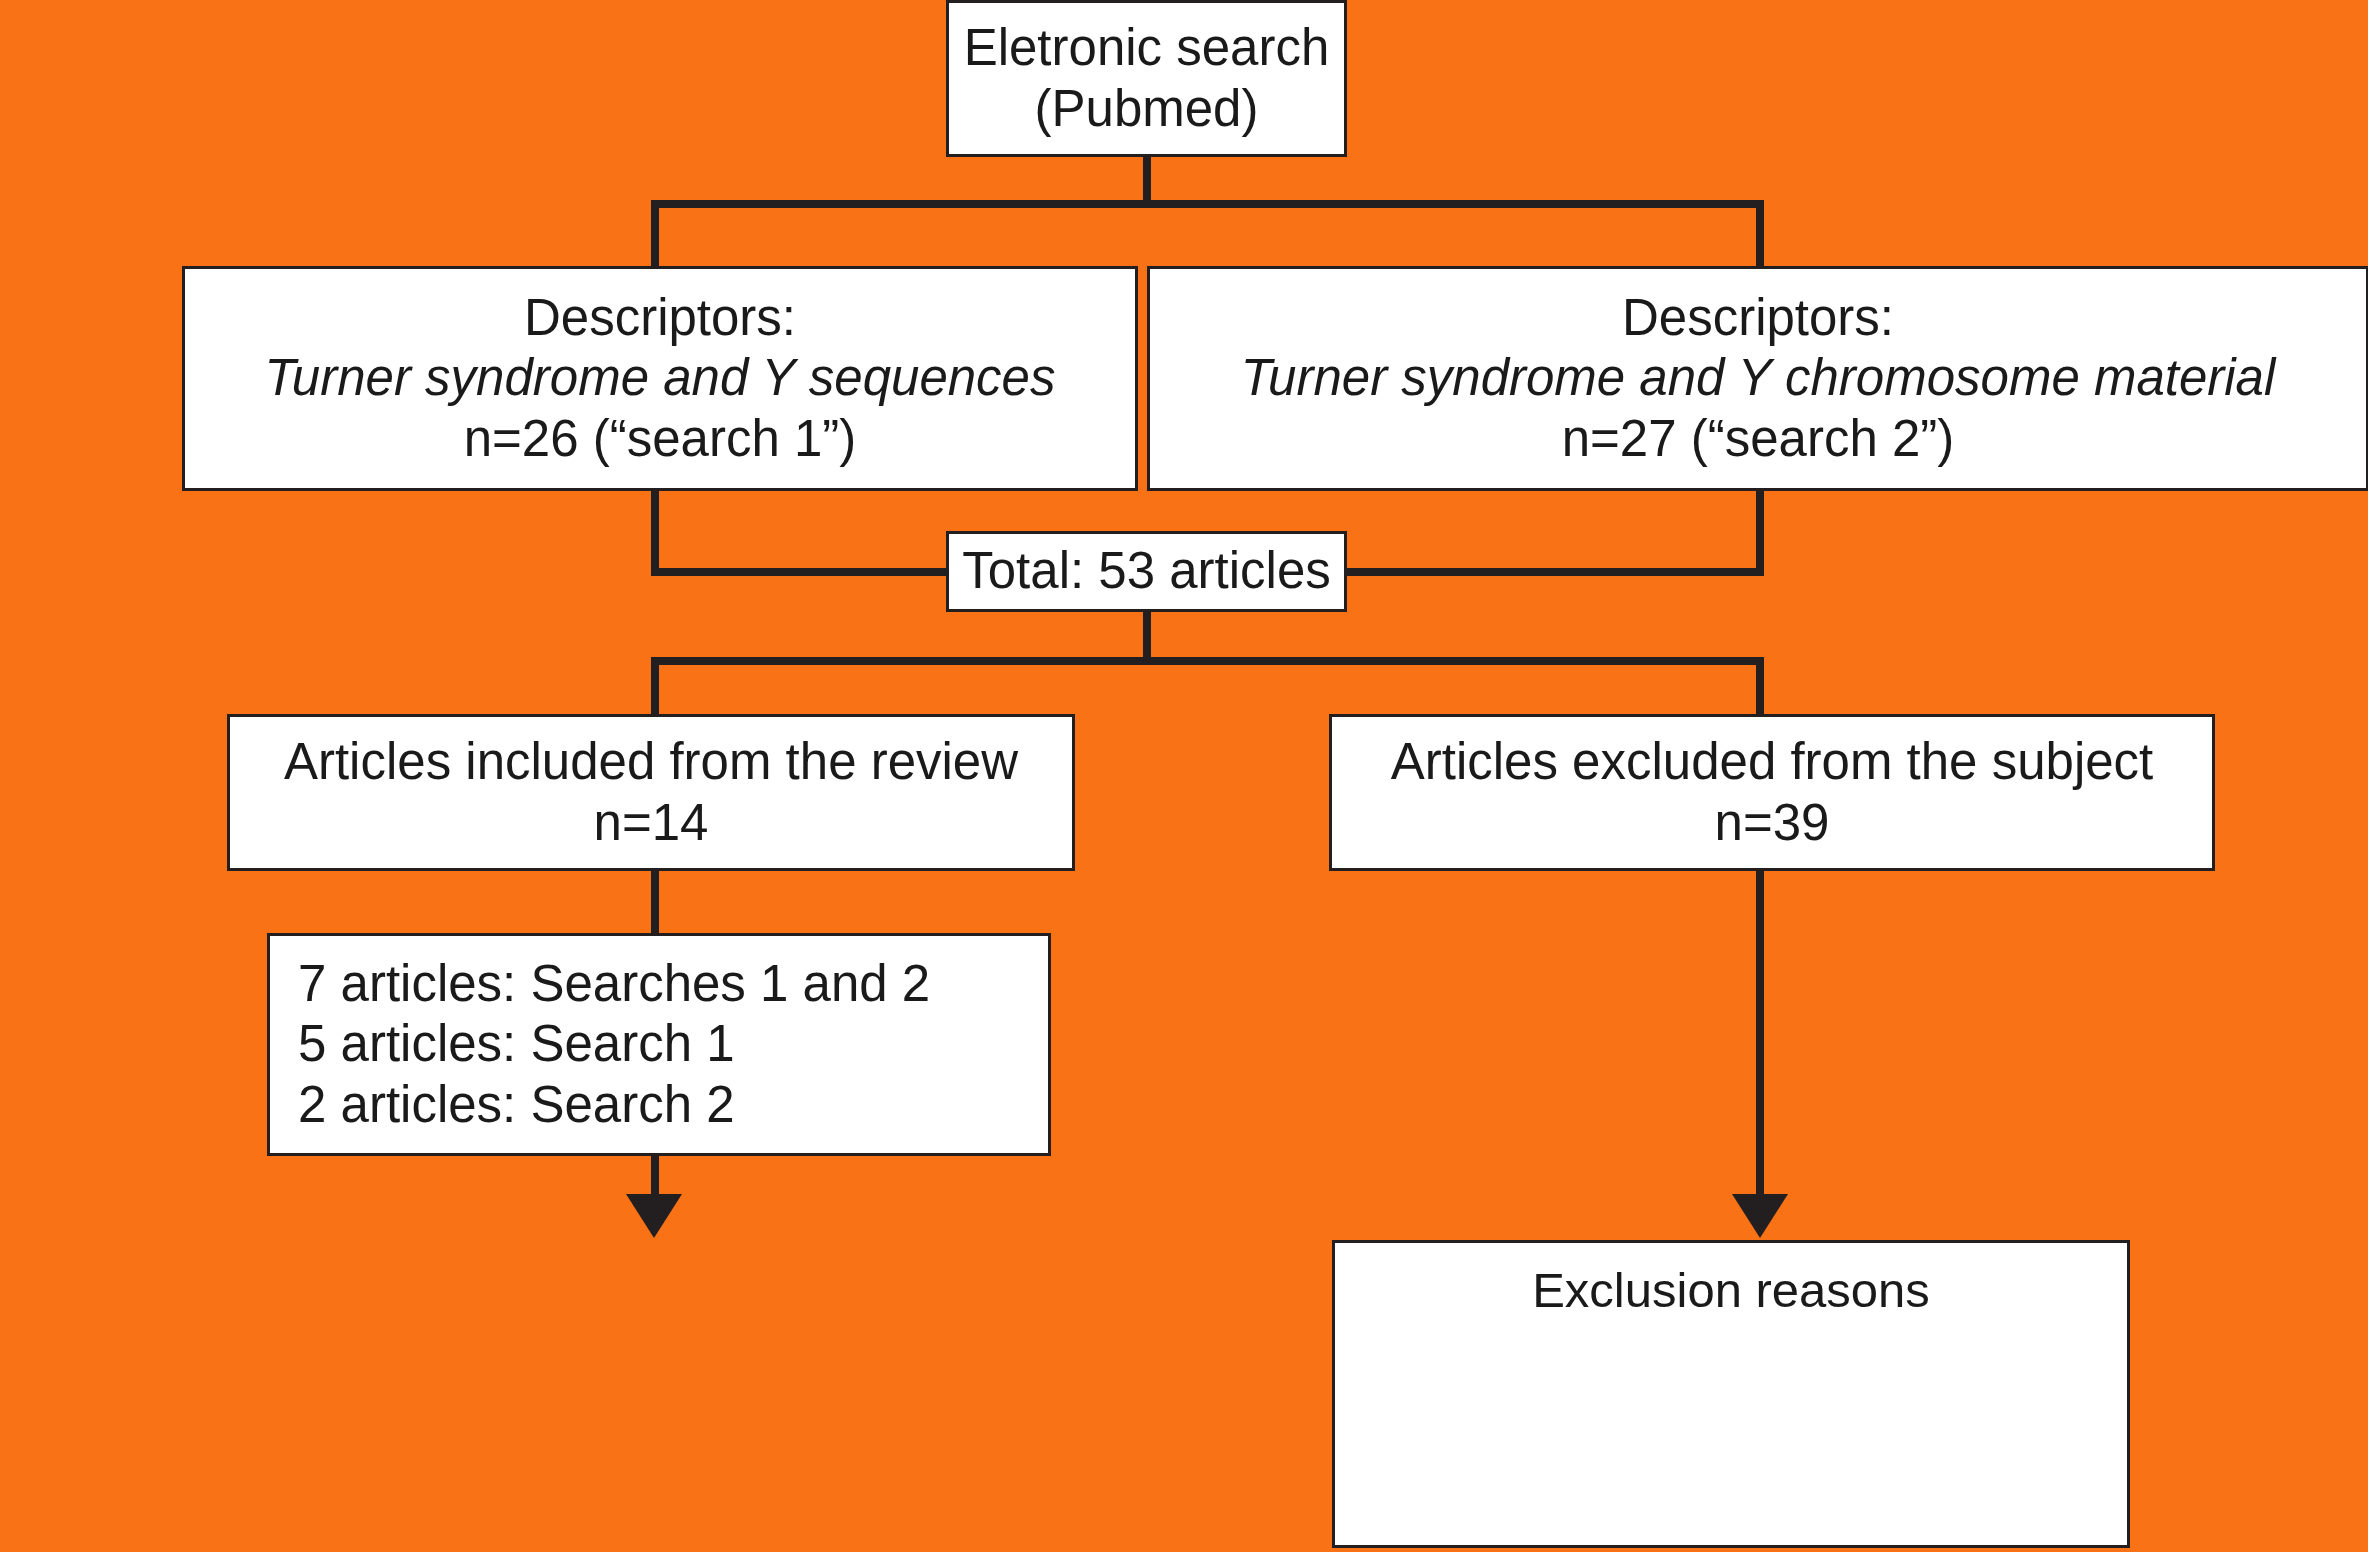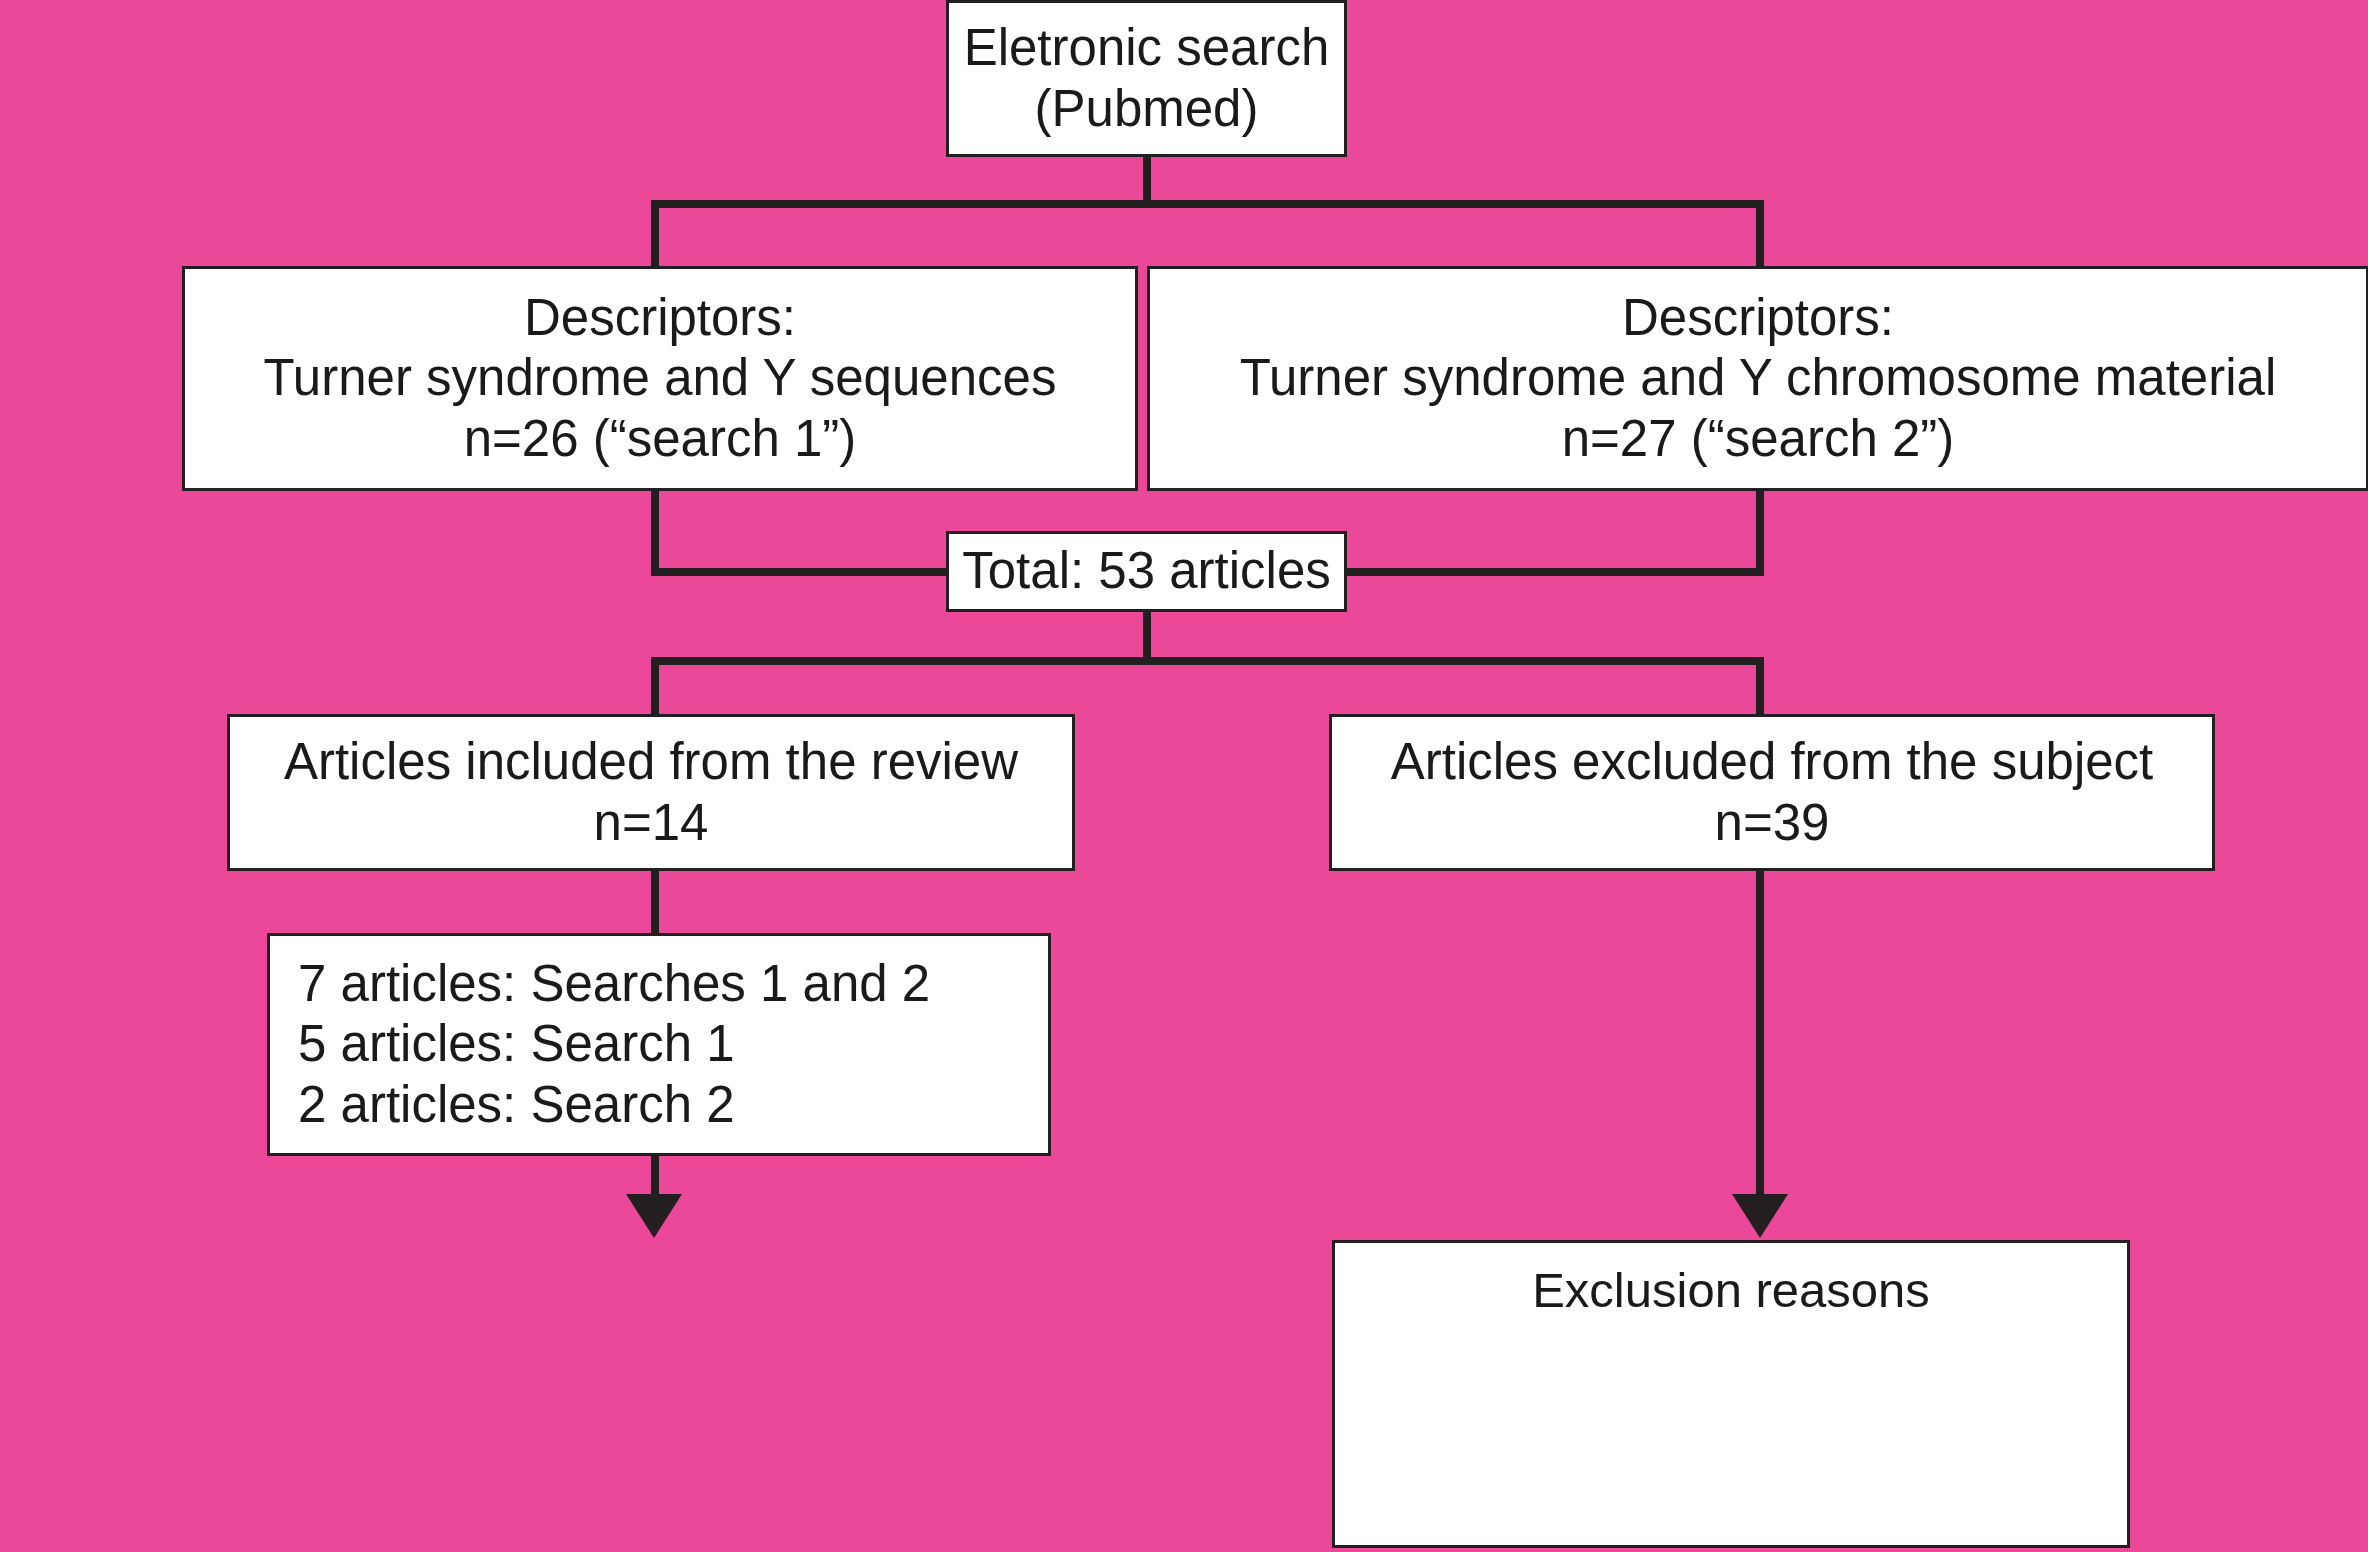--- a/index.html
+++ b/index.html
@@ -4,40 +4,40 @@
 <style>
   html, body {
     margin: 0;
     padding: 0;
     background: #ffffff;
   }
   #stage {
     position: relative;
     width: 2369px;
     height: 1553px;
-    background: #ec4899;
+    background: #f97316;
     font-family: "Liberation Sans", sans-serif;
     color: #1a1a1a;
     overflow: hidden;
   }
   .node {
     position: absolute;
     box-sizing: border-box;
     border: 3.8px solid #231f20;
     background: #ffffff;
     display: flex;
     flex-direction: column;
     justify-content: center;
     align-items: center;
     text-align: center;
     line-height: 1.18;
     z-index: 3;
   }
   .node .line { display: block; white-space: pre; }
-  .node .ital { }
+  .node .ital { font-style: italic; }
   .fs-top { font-size: 51px; }
   .fs-desc { font-size: 51px; align-items: center; }
   .fs-total { font-size: 51px; }
   .fs-mid { font-size: 51px; }
   .fs-break { font-size: 51px; }
   .fs-reason { font-size: 49px; }
 
   
   .node.left-body {
     align-items: flex-start;

